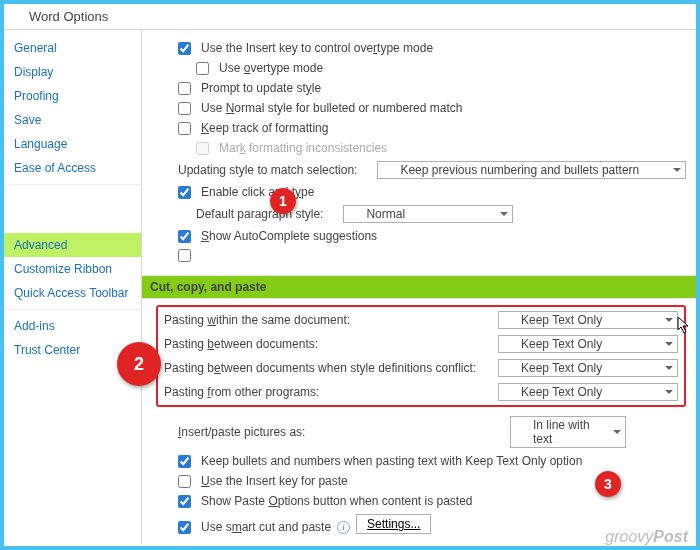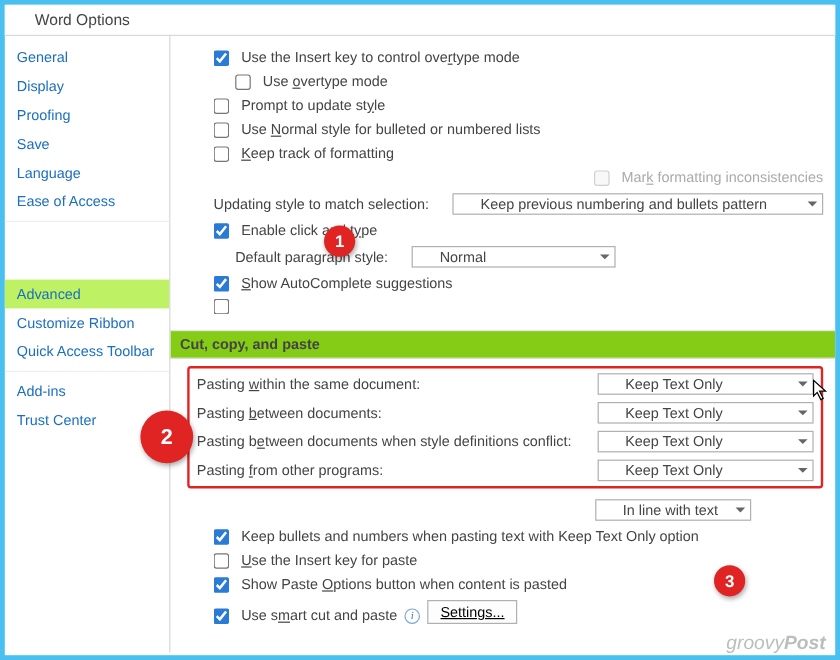--- a/index.html
+++ b/index.html
@@ -10,21 +10,21 @@
 .sidebar { width: 138px; border-right: 1px solid #d8d8d8; padding-top: 6px; }
 .sidebar-item { font-size: 12px; color: #1a6fbf; padding: 5px 10px; cursor: pointer; }
 .sidebar-item.selected { background: #bef264; color: #1a6fbf; margin-top: 48px; }
 .sidebar-sep { height: 1px; background: #eee; margin: 4px 0; }
 .main { flex: 1; overflow-y: auto; padding: 8px 10px 8px 18px; font-size: 12px; color: #444; position: relative; }
 .row { display: flex; align-items: center; padding: 3px 0; gap: 6px; }
 .row.indent1 { padding-left: 18px; align-items: flex-end; }
 .row.indent2 { padding-left: 36px; }
 input[type=checkbox] { margin: 0 4px 0 0; accent-color: #2a7bd6; }
 .u { text-decoration: underline; }
-.disabled { color: #aaa; justify-content: flex-end; }
+.disabled { color: #aaa; }
 .label-row { padding-left: 18px; }
 .select { border: 1px solid #b0b0b0; background: #fff; font-size: 12px; padding: 1px 18px 1px 22px; position: relative; display: inline-block; min-height: 17px; }
 .select::after { content: ""; position: absolute; right: 4px; top: 50%; margin-top: -2px; border: 4px solid transparent; border-top-color: #666; }
 .section-head { background: #84cc16; font-weight: bold; padding: 4px 8px; margin: 10px -10px 6px -18px; border-top: 1px solid #e4e4e4; border-bottom: 1px solid #e4e4e4; }
 .paste-block { border: 2px solid #e02424; border-radius: 3px; padding: 4px 6px; margin: 2px 0 6px -4px; }
 .paste-grid { display: grid; grid-template-columns: 1fr 180px; row-gap: 6px; column-gap: 8px; align-items: center; }
 .paste-grid .select { width: 100%; }
 .btn { border: 1px solid #b0b0b0; background: #fdfdfd; padding: 2px 10px; font-size: 12px; text-decoration: underline; }
 .info-icon { display: inline-block; width: 13px; height: 13px; border: 1px solid #7aa7d4; border-radius: 50%; color: #2a7bd6; font-size: 9px; line-height: 11px; text-align: center; font-style: italic; font-family: Georgia, serif; }
 .callout { position: absolute; background: #e02424; color: #fff; font-weight: bold; display: flex; align-items: center; justify-content: center; filter: drop-shadow(1px 2px 2px rgba(0,0,0,.35)); pointer-events: none; z-index: 50; }
@@ -70,21 +70,21 @@
       <div class="row indent2">
           <input type="checkbox" id="cb2" style="">
           <label><span>Use </span><span class="u">o</span><span>vertype mode</span></label>
         </div>
       <div class="row indent1">
           <input type="checkbox" id="cb3" style="">
           <label><span>Prompt to update st</span><span class="u">y</span><span>le</span></label>
         </div>
       <div class="row indent1">
           <input type="checkbox" id="cb4" style="">
-          <label><span>Use </span><span class="u">N</span><span>ormal style for bulleted or numbered lists</span></label>
+          <label><span>Use </span><span class="u">N</span><span>ormal style for bulleted or numbered match</span></label>
         </div>
       <div class="row indent1">
           <input type="checkbox" id="cb5" style="">
           <label><span></span><span class="u">K</span><span>eep track of formatting</span></label>
         </div>
       <div class="row indent2 disabled">
           <input type="checkbox" disabled="" id="cb6" style="">
           <label><span>Mar</span><span class="u">k</span><span> formatting inconsistencies</span></label>
         </div>
 
@@ -122,22 +122,23 @@
             <label>Pasting <span class="u">b</span>etween documents:</label>
             <span class="select">Keep Text Only</span>
             <label>Pasting b<span class="u">e</span>tween documents when style definitions conflict:</label>
             <span class="select">Keep Text Only</span>
             <label>Pasting <span class="u">f</span>rom other programs:</label>
             <span class="select">Keep Text Only</span>
           </div>
       </div>
 
       <div class="row label-row">
+        <label><span></span><span class="u">I</span><span>nsert/paste pictures as:</span></label>
         <span style="flex:1"></span>
-        <span class="select" style="width:130px;margin-right:60px">In line with text</span>
+        <span class="select" style="width:116px;margin-right:60px">In line with text</span>
       </div>
 
       <div class="row indent1">
           <input type="checkbox" id="cb10" checked="" style="">
           <label>Keep bullets and numbers when pasting text with Keep Text Only option</label>
         </div>
       <div class="row indent1">
           <input type="checkbox" id="cb11" style="">
           <label><span></span><span class="u">U</span><span>se the Insert key for paste</span></label>
         </div>

